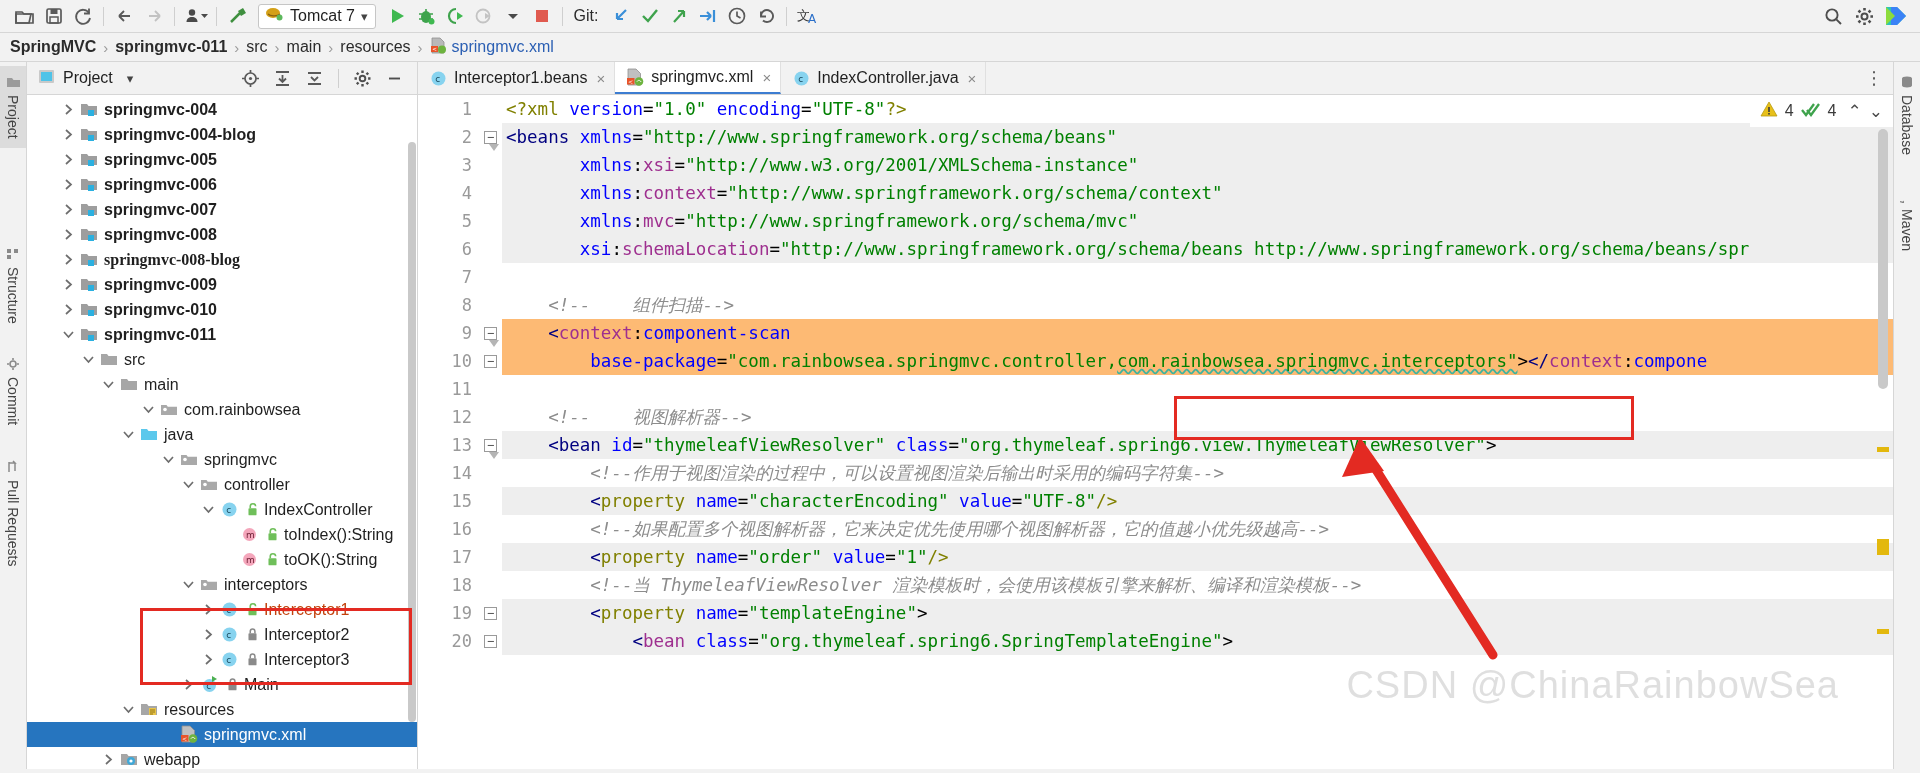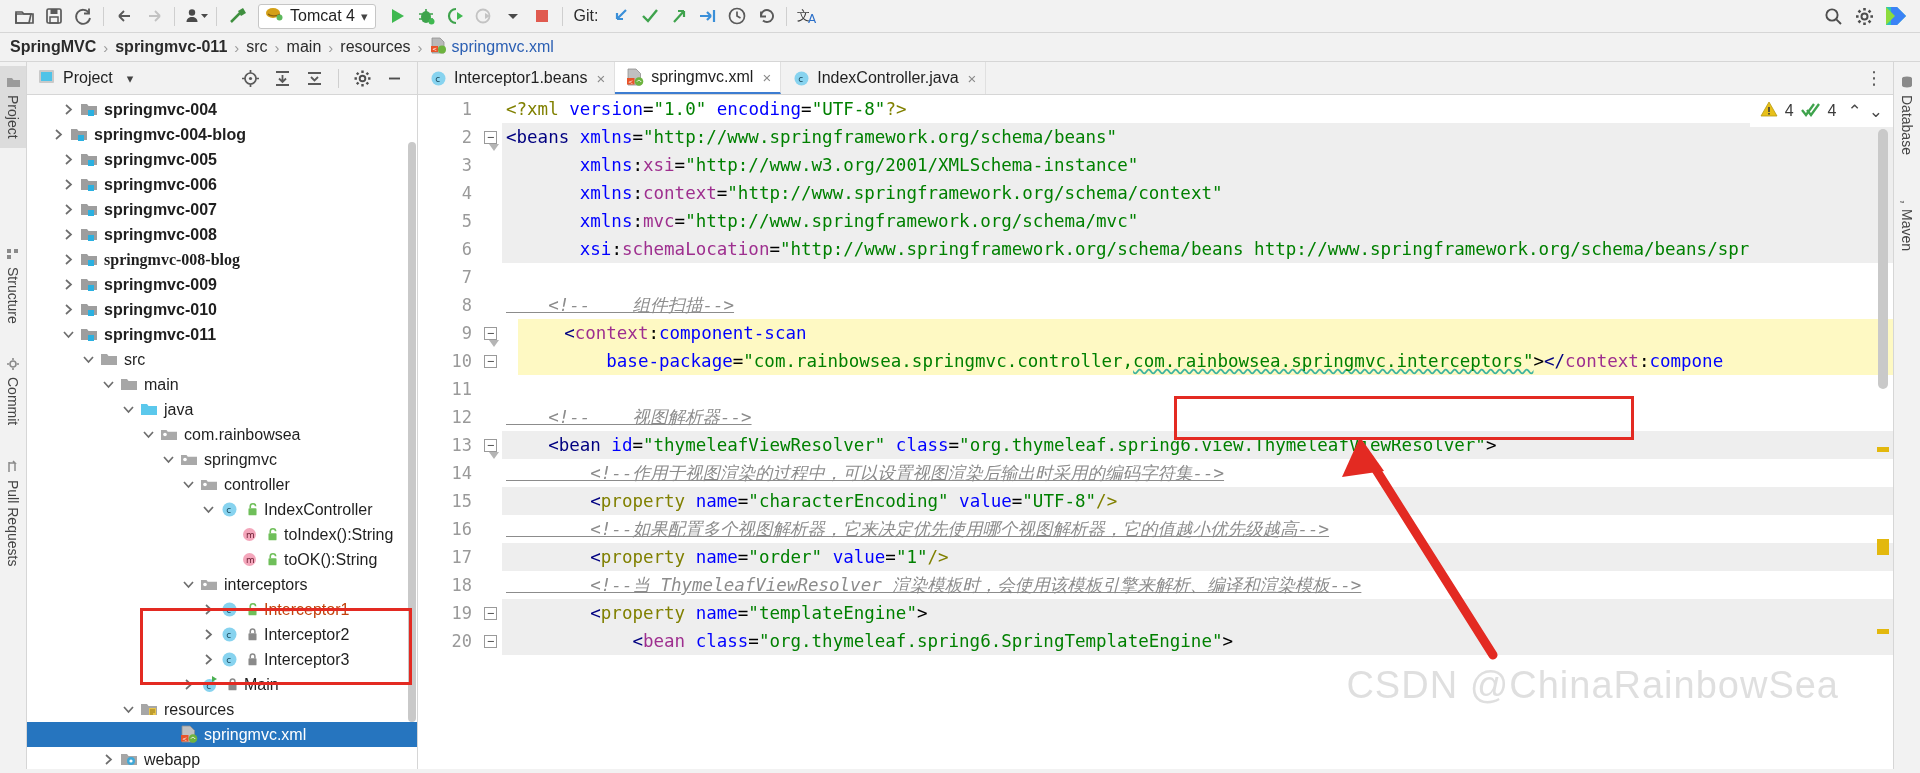--- a/index.html
+++ b/index.html
@@ -178,28 +178,28 @@
   }
   .code-lines { flex: 1; position: relative; overflow: hidden; }
   .cline {
     height: 28px; line-height: 28px;
     font-family: "DejaVu Sans Mono", monospace;
     font-size: 17.5px;
     white-space: pre;
     padding-left: 4px;
   }
   .cline.hl { background: #eeeeee; }
-  .cline.hl-y { background: #fef9c3; margin-left: 16px; }
+  .cline.hl-y { background: #fdba74; }
 
   
   .k-tag   { color: #000080; }
   .k-attr  { color: #0000ff; }
   .k-val   { color: #008000; }
   .k-proc  { color: #808000; }
-  .k-cmt   { color: #8c8c8c; font-style: italic; text-decoration: underline; }
+  .k-cmt   { color: #8c8c8c; font-style: italic; }
   .k-punc  { color: #000000; }
   .k-ns    { color: #9e2f8f; }
   .k-id    { color: #0000ff; }
   .squig   { text-decoration: underline wavy #3db39e; text-decoration-skip-ink: none; }
 
   
   .insp-bar {
     position: absolute; top: 0; right: 0;
     height: 32px; display: flex; align-items: center; gap: 7px;
     padding: 0 10px;
@@ -304,21 +304,21 @@
       </svg>
   </div>
   <div class="run-config">
     <span>
       <svg width="19" height="18" viewBox="0 0 19 18">
           <ellipse cx="8" cy="8" rx="7" ry="5" fill="#d4a017"></ellipse>
           <path d="M3 9c2 2 9 3 12 0" stroke="#8a6010" stroke-width="1.2" fill="none"></path>
           <circle cx="14.5" cy="12.5" r="3" fill="#5cb85c"></circle>
         </svg>
     </span>
-    <span>Tomcat 4</span>
+    <span>Tomcat 7</span>
     <span style="font-size:13px;color:#444;">▾</span>
   </div>
   <div class="tb-icon">
     <svg width="20" height="20" viewBox="0 0 20 20">
         <path d="M5 3l12 7-12 7z" fill="#3fb950"></path>
       </svg>
   </div>
   <div class="tb-icon">
     <svg width="20" height="20" viewBox="0 0 20 20">
         <ellipse cx="10" cy="11" rx="5" ry="6" fill="#3fa34d"></ellipse>
@@ -533,21 +533,21 @@
             </svg>
           </span>
           <span class="ticon">
             <svg width="19" height="19" viewBox="0 0 19 19">
               <path d="M1 4h6l1.5 2H17v9H1z" fill="#9e9e9e"></path>
               <rect x="8" y="10" width="6" height="6" fill="#2bb0e0"></rect>
             </svg>
           </span>
           <span class="tlabel bold">springmvc-004</span>
         </div>
-        <div class="tnode" style="padding-left: 20px;">
+        <div class="tnode" style="padding-left: 30px;">
           <span class="tw">
             <svg width="11" height="13" viewBox="0 0 11 13">
               <path d="M3 2l5 4.5L3 11" fill="none" stroke="#6e6e6e" stroke-width="1.7"></path>
             </svg>
           </span>
           <span class="ticon">
             <svg width="19" height="19" viewBox="0 0 19 19">
               <path d="M1 4h6l1.5 2H17v9H1z" fill="#9e9e9e"></path>
               <rect x="8" y="10" width="6" height="6" fill="#2bb0e0"></rect>
             </svg>
@@ -685,46 +685,46 @@
               <path d="M2 3l4.5 5L11 3" fill="none" stroke="#6e6e6e" stroke-width="1.7"></path>
             </svg>
           </span>
           <span class="ticon">
             <svg width="19" height="19" viewBox="0 0 19 19">
               <path d="M1 4h6l1.5 2H17v9H1z" fill="#a6a6a6"></path>
             </svg>
           </span>
           <span class="tlabel">main</span>
         </div>
-        <div class="tnode" style="padding-left: 90px;">
+        <div class="tnode" style="padding-left: 110px;">
           <span class="tw">
             <svg width="13" height="11" viewBox="0 0 13 11">
               <path d="M2 3l4.5 5L11 3" fill="none" stroke="#6e6e6e" stroke-width="1.7"></path>
             </svg>
           </span>
           <span class="ticon">
             <svg width="19" height="19" viewBox="0 0 19 19">
-              <path d="M1 4h6l1.5 2H17v9H1z" fill="#5bc8ec"></path>
-            </svg>
-          </span>
-          <span class="tlabel">java</span>
-        </div>
-        <div class="tnode" style="padding-left: 110px;">
+              <path d="M1 5h5.5l1.3 1.8H17V15H1z" fill="#a9a9a9"></path>
+              <circle cx="5" cy="9.5" r="1.8" fill="#fff"></circle>
+            </svg>
+          </span>
+          <span class="tlabel">com.rainbowsea</span>
+        </div>
+        <div class="tnode" style="padding-left: 90px;">
           <span class="tw">
             <svg width="13" height="11" viewBox="0 0 13 11">
               <path d="M2 3l4.5 5L11 3" fill="none" stroke="#6e6e6e" stroke-width="1.7"></path>
             </svg>
           </span>
           <span class="ticon">
             <svg width="19" height="19" viewBox="0 0 19 19">
-              <path d="M1 5h5.5l1.3 1.8H17V15H1z" fill="#a9a9a9"></path>
-              <circle cx="5" cy="9.5" r="1.8" fill="#fff"></circle>
-            </svg>
-          </span>
-          <span class="tlabel">com.rainbowsea</span>
+              <path d="M1 4h6l1.5 2H17v9H1z" fill="#5bc8ec"></path>
+            </svg>
+          </span>
+          <span class="tlabel">java</span>
         </div>
         <div class="tnode" style="padding-left: 130px;">
           <span class="tw">
             <svg width="13" height="11" viewBox="0 0 13 11">
               <path d="M2 3l4.5 5L11 3" fill="none" stroke="#6e6e6e" stroke-width="1.7"></path>
             </svg>
           </span>
           <span class="ticon">
             <svg width="19" height="19" viewBox="0 0 19 19">
               <path d="M1 5h5.5l1.3 1.8H17V15H1z" fill="#a9a9a9"></path>

